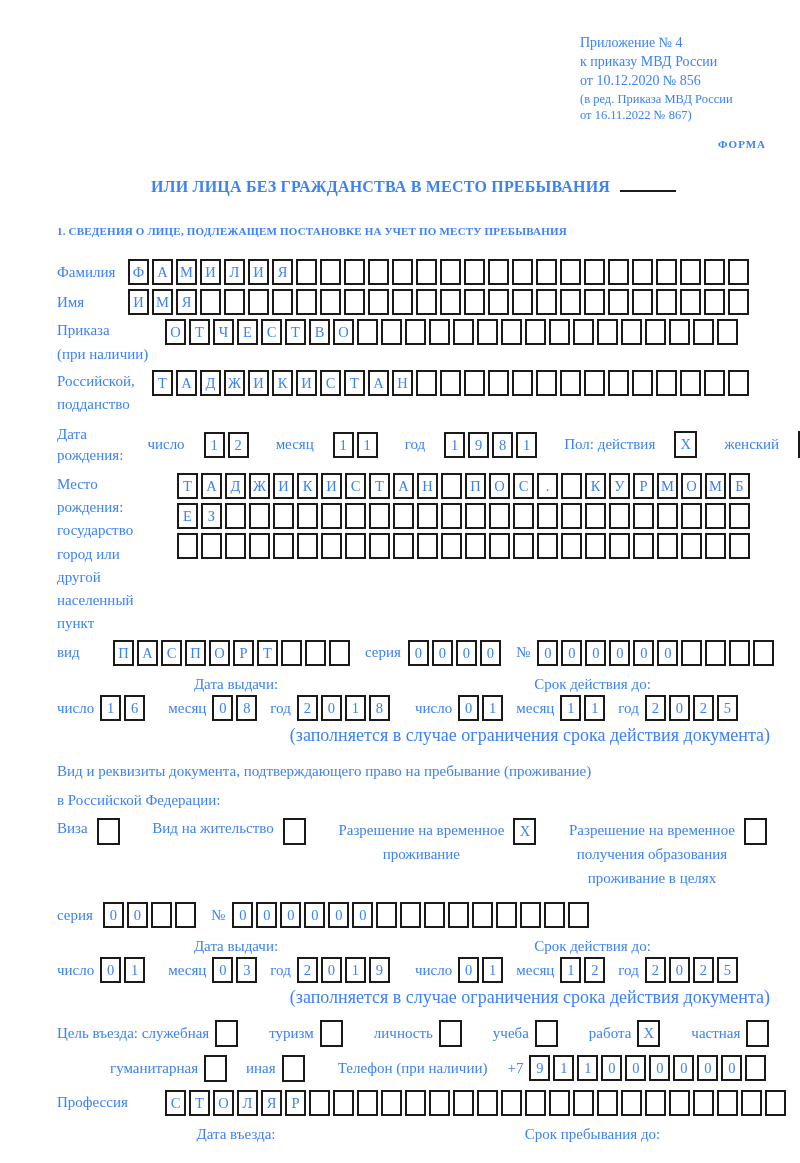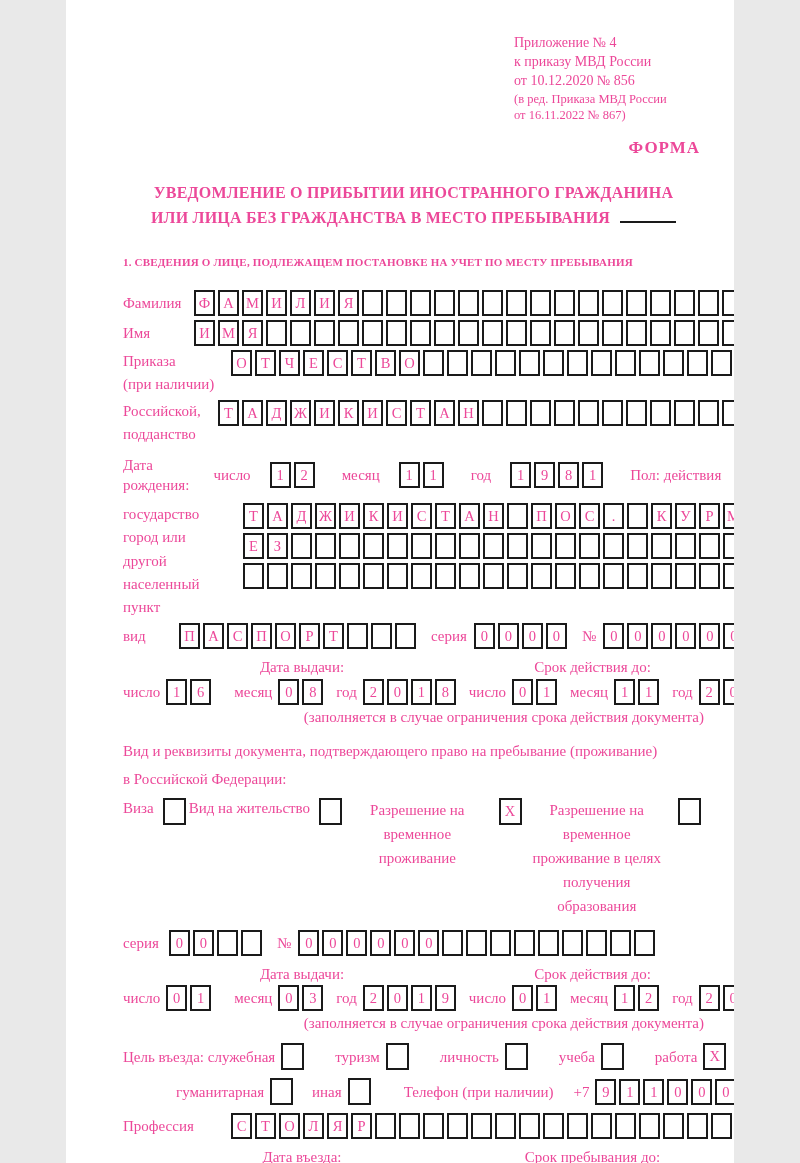--- a/index.html
+++ b/index.html
@@ -1,23 +1,23 @@
 <!DOCTYPE html>
 <html lang="ru"><head>
 <meta charset="utf-8">
 <style>
   html,body{margin:0;padding:0;background:#e9e9e9;}
   .page{
-    width:668px;height:1163px;margin:0 auto;background:#ffffff;color:#ec4899;
+    width:800px;height:1163px;margin:0 auto;background:#ffffff;color:#3b82f6;
     font-family:"Liberation Serif","DejaVu Serif",serif;font-size:15px;line-height:1.35;
     box-sizing:border-box;padding:34px 30px 20px 57px;position:relative;overflow:hidden;
   }
   .hdr{margin-left:auto;width:190px;font-size:14px;line-height:1.35;}
   .hdr .sub{font-size:12.5px;line-height:1.3;}
-  .forma{font-weight:bold;text-align:right;margin:14px 4px 0 0;letter-spacing:1px;font-size:17px;}
+  .forma{font-weight:bold;text-align:right;margin:14px 4px 0 0;letter-spacing:1px;font-size:11px;}
   .title{font-weight:bold;text-align:center;font-size:16px;margin-top:22px;line-height:1.4;letter-spacing:0.2px;}
   .blank{display:inline-block;width:56px;border-bottom:2px solid #1a1a1a;height:1em;margin-left:10px;vertical-align:baseline;}
   .sect{font-weight:bold;font-size:11px;margin:26px 0 20px 0;letter-spacing:0.2px;white-space:nowrap;}
   .row{display:flex;align-items:flex-start;margin-bottom:4px;}
   .ac{align-items:center;}
   .lbl{flex:none;}
   .w71{width:71px;}
   .w95{width:95px;}
   .w108{width:108px;}
   .ll{display:block;line-height:1.55;}
@@ -31,21 +31,21 @@
   .t0{white-space:nowrap;}
   .ctr{ text-align:center;font-weight:bold;margin:8px 0 6px 0;}
   .dheads{display:flex;margin-top:8px;}
   .dh1{width:358px;text-align:center;}
   .dh2{flex:1;text-align:center;}
   .drow{display:flex;margin-top:1px;}
   .dhalf{display:flex;align-items:center;}
   .dhalf.left{width:358px;}
   .dhalf .t{margin:0 6px 0 0;}
   .dhalf .cells{margin-right:10px;}
-  .note{font-size:15px;text-align:right;margin-top:2px;}
+  .note{font-size:18px;text-align:right;margin-top:2px;}
   .plain{margin-top:10px;line-height:1.9;}
   .permits{display:flex;align-items:flex-start;justify-content:space-between;margin-top:4px;}
   .pitem{display:flex;align-items:flex-start;gap:9px;}
   .pcol{display:flex;flex-direction:column;text-align:center;line-height:1.6;}
   .pair{display:inline-flex;align-items:center;gap:6px;white-space:nowrap;}
   .spread{justify-content:space-between;width:100%;}
   .ind53{margin-left:53px;}
   .mt8{margin-top:8px;gap:12px;}
   .mt10{margin-top:10px;gap:28px;}
   .mt12{margin-top:12px;}
@@ -60,21 +60,20 @@
     <div>Приложение № 4</div>
     <div>к приказу МВД России</div>
     <div>от 10.12.2020 № 856</div>
     <div class="sub">(в ред. Приказа МВД России</div>
     <div class="sub">от 16.11.2022 № 867)</div>
   </div>
 
   <div class="forma">ФОРМА</div>
 
   <div class="title">
-    <div>УВЕДОМЛЕНИЕ О ПРИБЫТИИ ИНОСТРАННОГО ГРАЖДАНИНА</div>
     <div><span>ИЛИ ЛИЦА БЕЗ ГРАЖДАНСТВА В МЕСТО ПРЕБЫВАНИЯ</span><span class="blank"></span></div>
   </div>
 
   <div class="sect">1. СВЕДЕНИЯ О ЛИЦЕ, ПОДЛЕЖАЩЕМ ПОСТАНОВКЕ НА УЧЕТ ПО МЕСТУ ПРЕБЫВАНИЯ</div>
 
   <div class="row ac">
     <span class="lbl w71">Фамилия</span>
     <span class="cells">
         <span class="cell">Ф</span>
         <span class="cell">А</span>
@@ -228,20 +227,21 @@
         <span class="cell">X</span>
       </span>
     <span class="t">женский</span>
     <span class="cells cb">
         <span class="cell"></span>
       </span>
   </div>
 
   <div class="row mt8">
     <span class="lbl w108">
+      <span class="ll">Место рождения:</span>
       <span class="ll">государство</span>
       <span class="ll">город или другой</span>
       <span class="ll">населенный пункт</span>
     </span>
     <span>
       <div class="cells" style="margin-bottom:4px">
           <span class="cell">Т</span>
           <span class="cell">А</span>
           <span class="cell">Д</span>
           <span class="cell">Ж</span>
@@ -427,22 +427,22 @@
         <span>Разрешение на временное</span>
         <span>проживание</span>
       </span>
       <span class="cells cb">
           <span class="cell">X</span>
         </span>
     </span>
     <span class="pitem">
       <span class="pcol">
         <span>Разрешение на временное</span>
+        <span>получения образования</span>
         <span>проживание в целях</span>
-        <span>получения образования</span>
       </span>
       <span class="cells cb">
           <span class="cell"></span>
         </span>
     </span>
   </div>
 
   <div class="row ac mt12">
     <span>серия</span>
     <span class="cells" style="margin-left:10px">

